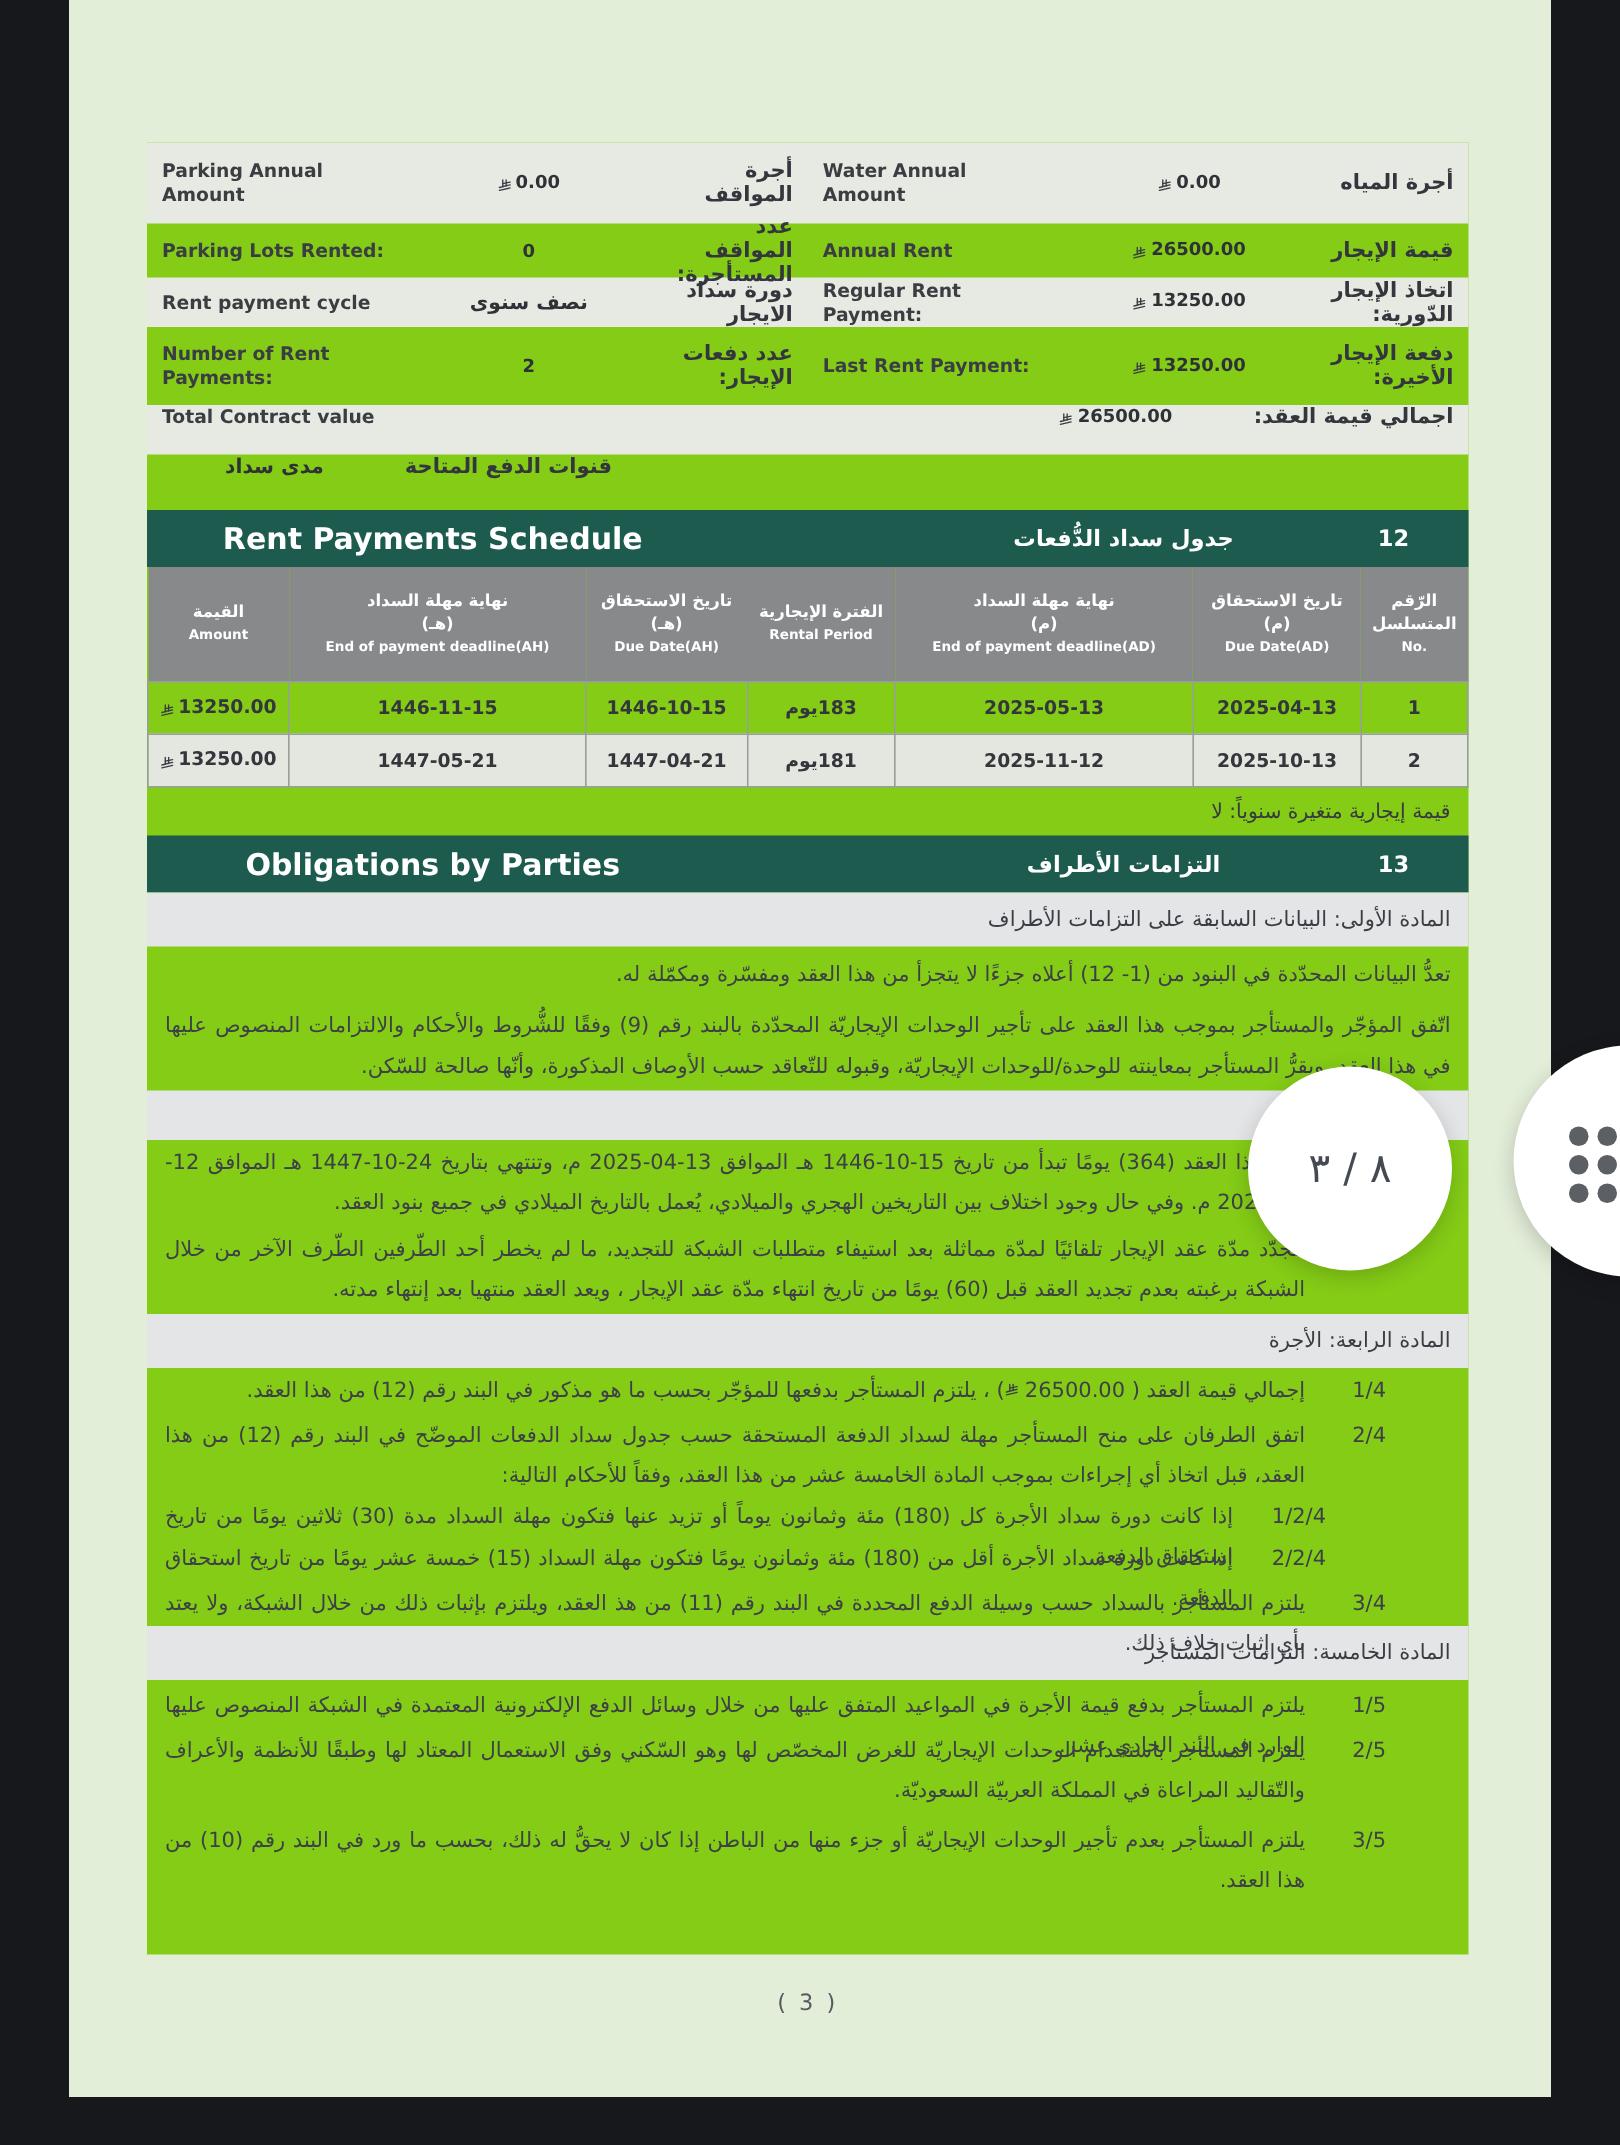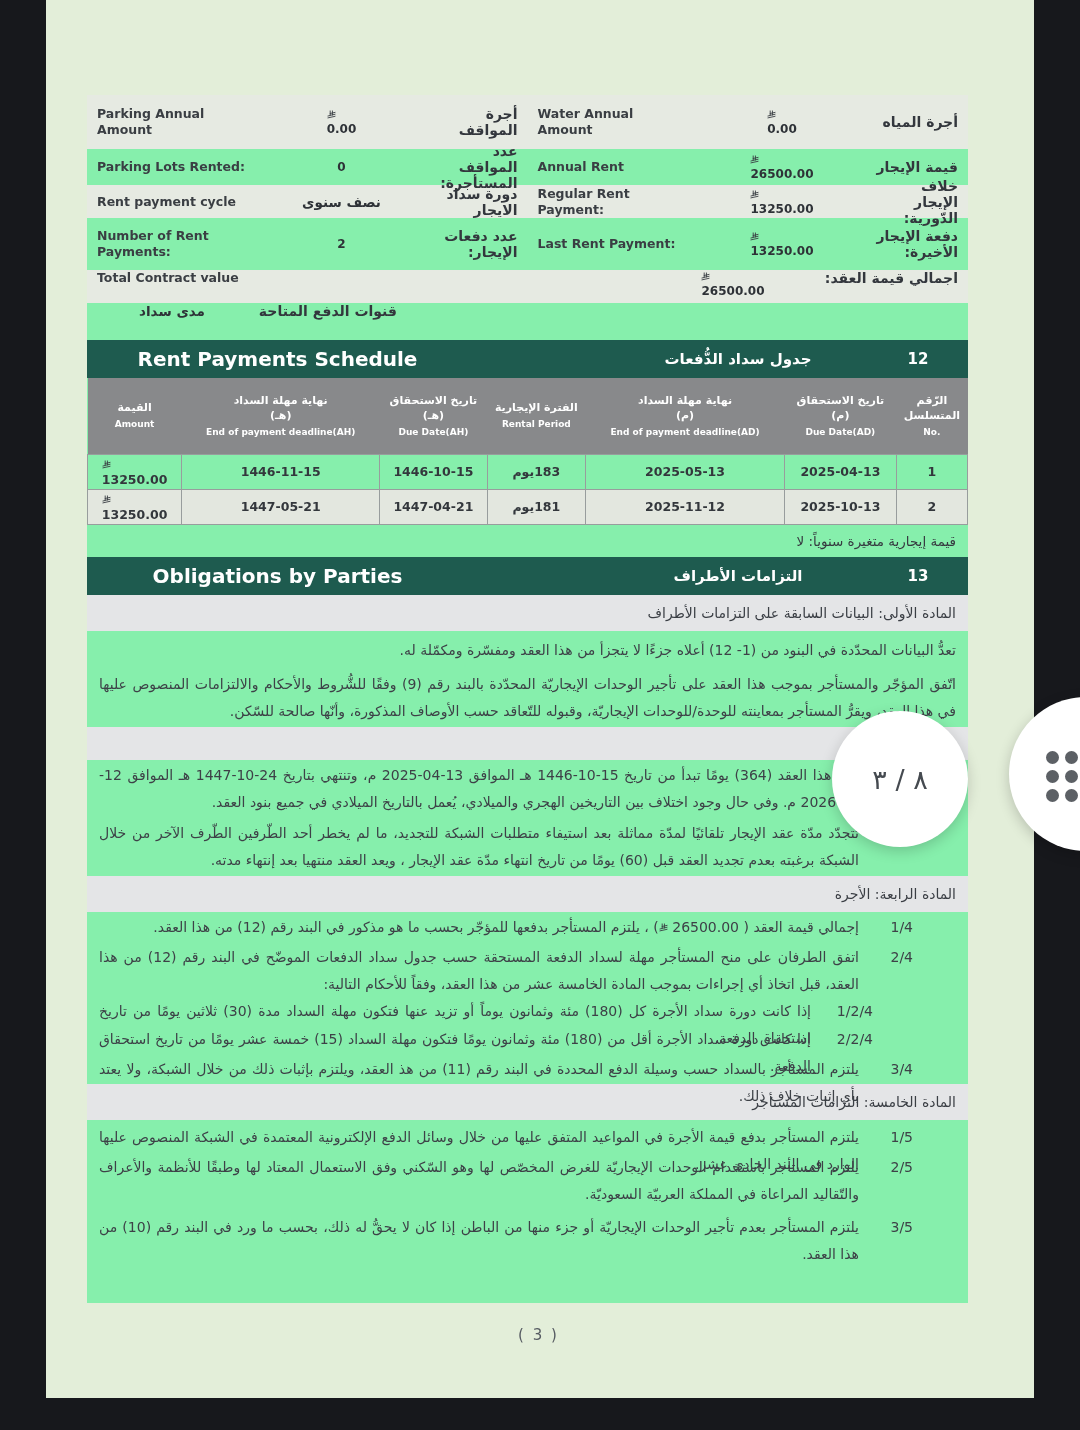--- a/index.html
+++ b/index.html
@@ -3,36 +3,36 @@
 <meta charset="utf-8">
 <style>
   * { margin:0; padding:0; box-sizing:border-box; }
   body { font-family:"DejaVu Sans", sans-serif; }
   .stage { position:relative; width:1080px; height:1430px; background:#e3eed9; overflow:hidden; }
   .edge { position:absolute; background:#17181c; z-index:1; }
   .edge-left { left:0; top:0; width:46px; height:1430px; }
   .edge-right { right:0; top:0; width:46px; height:1430px; }
   .edge-bottom { left:0; bottom:0; width:1080px; height:32px; z-index:4; }
 
-  .panel { position:absolute; left:87px; top:95px; width:881px; height:1208px; background:#86efac; z-index:2; }
+  .panel { position:absolute; left:98px; top:95px; width:881px; height:1208px; background:#84cc16; z-index:2; }
 
   
   .irow { display:flex; align-items:stretch; width:100%; }
   .irow.alt { background:#e6eae2; }
   .half { flex:1; display:flex; align-items:center; padding:0 10px; }
   .en-lab { width:152px; font-size:12.5px; font-weight:bold; color:#3a3e43; line-height:16px; }
   .val-box { width:185px; text-align:center; font-size:12px; font-weight:bold; color:#2e3237; }
   .val-ar { font-size:13.5px; }
   .ar-lab { flex:1; direction:rtl; text-align:left; font-size:14px; font-weight:bold; color:#33373d; }
   .ar-lab { text-align:right; }
   .irow.fullrow { }
   .fullrow .en-lab { flex:1; width:auto; }
   .fullrow .val-box { width:150px; }
   .fullrow .ar-lab { flex:none; width:150px; }
-  .money { direction:ltr; unicode-bidi:isolate; display:inline-flex; align-items:flex-start; gap:3px;flex-direction:column; }
+  .money { direction:ltr; unicode-bidi:isolate; display:inline-flex; align-items:flex-end; gap:3px; }
   .ric svg { width:9px; height:9px; display:inline-block; }
   .ric { display:inline-flex; align-items:center; color:#3a3e44; }
 
   
   .secbar { height:38px; background:#1e5b4f; display:flex; align-items:center; color:#ffffff; font-weight:bold; }
   .sb-en { flex:1; text-align:center; padding-right:120px; font-size:20px; }
   .sb-ar { width:300px; text-align:center; font-size:15px; direction:rtl; }
   .sb-num { width:80px; text-align:center; padding-right:20px; font-size:15px; }
 
   
@@ -156,21 +156,21 @@
                   <svg viewBox="0 0 24 24" fill="none" stroke="currentColor" stroke-width="2.4" stroke-linecap="round">
                     <path d="M8.5 2.5v12.2l-6 1.3"></path>
                     <path d="M14.5 2.5v10.9"></path>
                     <path d="M2.5 21l19-4.2"></path>
                     <path d="M8.5 9.2l13-2.8"></path>
                     <path d="M8.5 14.2l13-2.8"></path>
                   </svg>
                 </span>
                 <span>13250.00</span>
               </span></div>
-          <div class="ar-lab">خلاف الإيجار الدّورية:</div>
+          <div class="ar-lab">اتخاذ الإيجار الدّورية:</div>
         </div>
       </div>
       <div class="irow" style="height:52px">
         <div class="half">
           <div class="en-lab">Number of Rent Payments:</div>
           <div class="val-box"><span>2</span></div>
           <div class="ar-lab">عدد دفعات الإيجار:</div>
         </div>
         <div class="half">
           <div class="en-lab">Last Rent Payment:</div>

